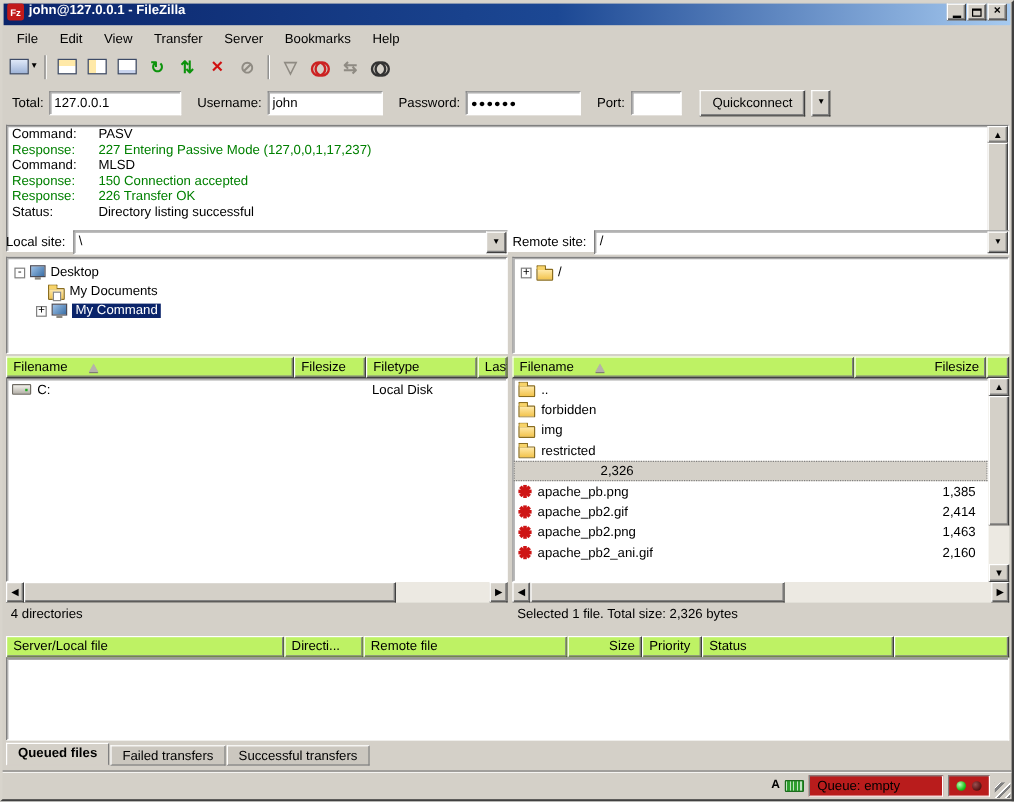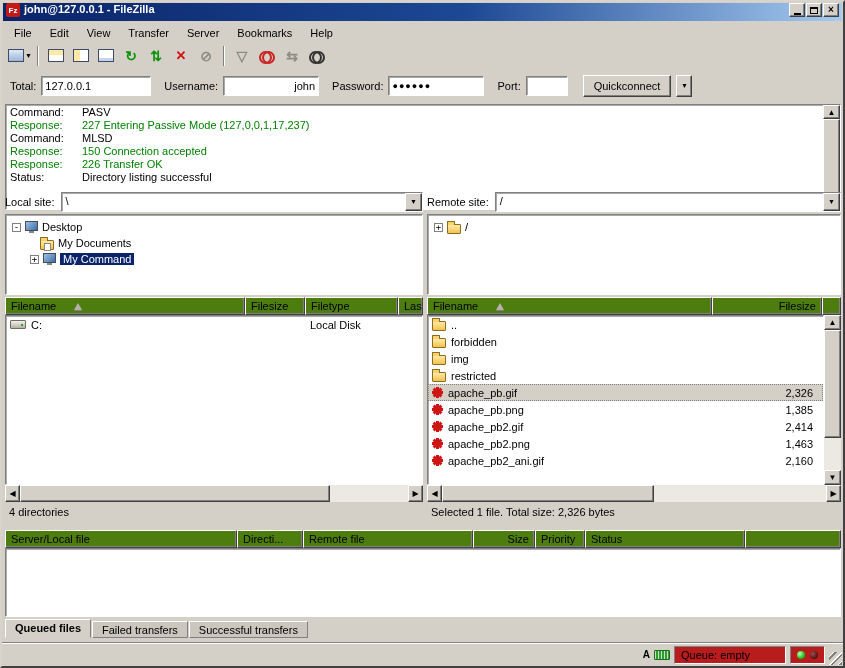--- a/index.html
+++ b/index.html
@@ -65,21 +65,21 @@
   .combo .val{flex:1;padding:2px 4px;overflow:hidden;white-space:nowrap}
   .combo .cbtn{width:17px;display:flex;align-items:center;justify-content:center;font-size:7px;flex:none}
   
   .tree{padding-top:4px;overflow:hidden}
   .trow{display:flex;align-items:center;height:16px;gap:4px;white-space:nowrap}
   .exp{width:9px;height:9px;flex:none;border:1px solid #808080;background:#fff;font-size:9px;line-height:7px;text-align:center;font-family:"DejaVu Sans Mono",monospace}
   .tsel{background:#0a246a;color:#fff;padding:0 3px}
   
   .hdr{display:flex}
   .hc{height:18px;flex:none;display:flex;align-items:center;gap:18px;padding:0 5px;overflow:hidden;white-space:nowrap;
-      background:#4d7c0f;border:1px solid;border-color:#fff #404040 #404040 #fff;box-shadow:inset -1px -1px 0 #808080}
+      background:#bef264;border:1px solid;border-color:#fff #404040 #404040 #fff;box-shadow:inset -1px -1px 0 #808080}
   .hc.right{justify-content:flex-end}
   .sortup{width:0;height:0;border-left:4px solid transparent;border-right:4px solid transparent;border-bottom:7px solid #b6b2aa;filter:drop-shadow(0 1px 0 #807c74)}
   .flist{overflow:hidden}
   .frow{display:flex;align-items:center;height:17px;white-space:nowrap}
   .frow.sel{background:#d4d0c8;outline:1px dotted #808080;outline-offset:-1px}
   .fname{display:flex;align-items:center;gap:5px;padding-left:4px;overflow:hidden;flex:none}
   .fsize{flex:none;text-align:right;padding-right:6px}
   
   .folder{width:14px;height:10px;flex:none;position:relative;background:linear-gradient(#ffe9a8,#f2c34c);border:1px solid #8a6d1f;border-radius:1px;margin-top:3px}
   .folder::before{content:"";position:absolute;top:-4px;left:-1px;width:6px;height:3px;background:#f7d369;border:1px solid #8a6d1f;border-bottom:none;border-radius:1px 1px 0 0}
@@ -182,21 +182,21 @@
       </span>
     <span class="tbb">
         <span class="circles"></span>
       </span>
   </div>
 
   <div class="abs qc" style="left:1px;top:67px;width:839px;height:33px">
     <span class="statictext">Total:</span>
     <input class="field" style="width: 110px;" value="127.0.0.1">
     <span class="statictext" style="margin-left:8px">Username:</span>
-    <input class="field" style="width: 96px; text-align: right;" value="john">
+    <input class="field" style="width: 96px;" value="john">
     <span class="statictext" style="margin-left:8px">Password:</span>
     <input class="field" style="width: 96px; font-size: 9px; letter-spacing: 1px;" value="●●●●●●">
     <span class="statictext" style="margin-left:8px">Port:</span>
     <input class="field" style="width: 42px;" value="">
     <button class="btn raised" style="margin-left:10px">Quickconnect</button>
     <span class="dropbtn raised">▼</span>
   </div>
 
   <div class="abs logwrap sunken" style="left:3px;top:102px;width:836px;height:106px">
     <div class="logcontent">
@@ -333,26 +333,20 @@
       <span class="fsize" style="width:106px"></span>
     </div>
     <div class="frow">
       <span class="fname" style="width:285px">
           <span class="folder"></span>
           <span>restricted</span>
         </span>
       <span class="fsize" style="width:106px"></span>
     </div>
     <div class="frow sel">
-      <span class="fname" style="width:285px">
-          <span class="star">
-            <i></i>
-          </span>
-          <span>apache_pb.gif</span>
-        </span>
       <span class="fsize" style="width:106px">2,326</span>
     </div>
     <div class="frow">
       <span class="fname" style="width:285px">
           <span class="star">
             <i></i>
           </span>
           <span>apache_pb.png</span>
         </span>
       <span class="fsize" style="width:106px">1,385</span>

